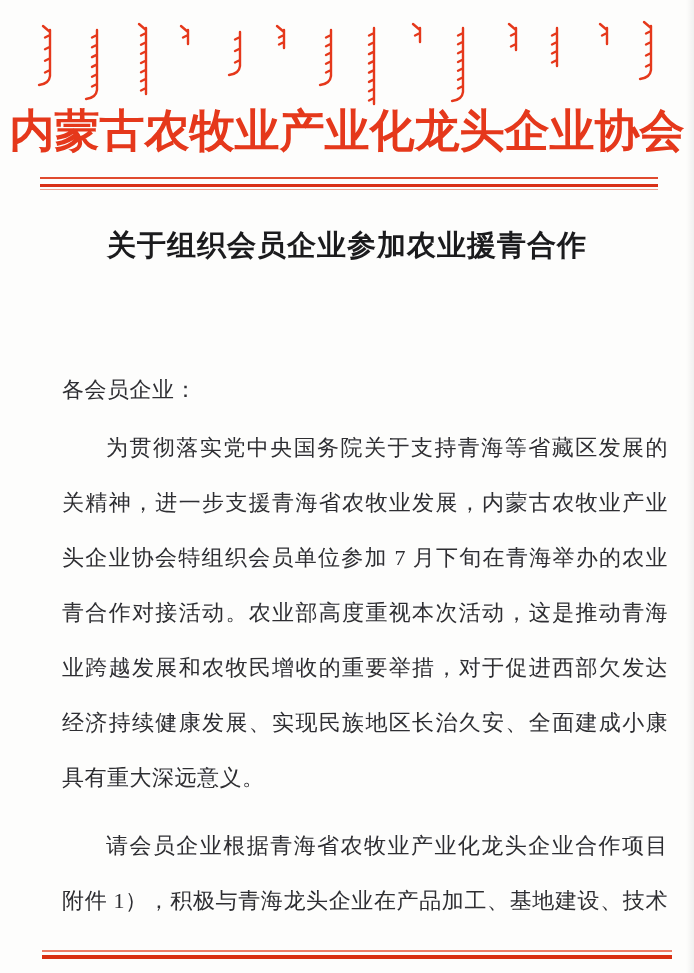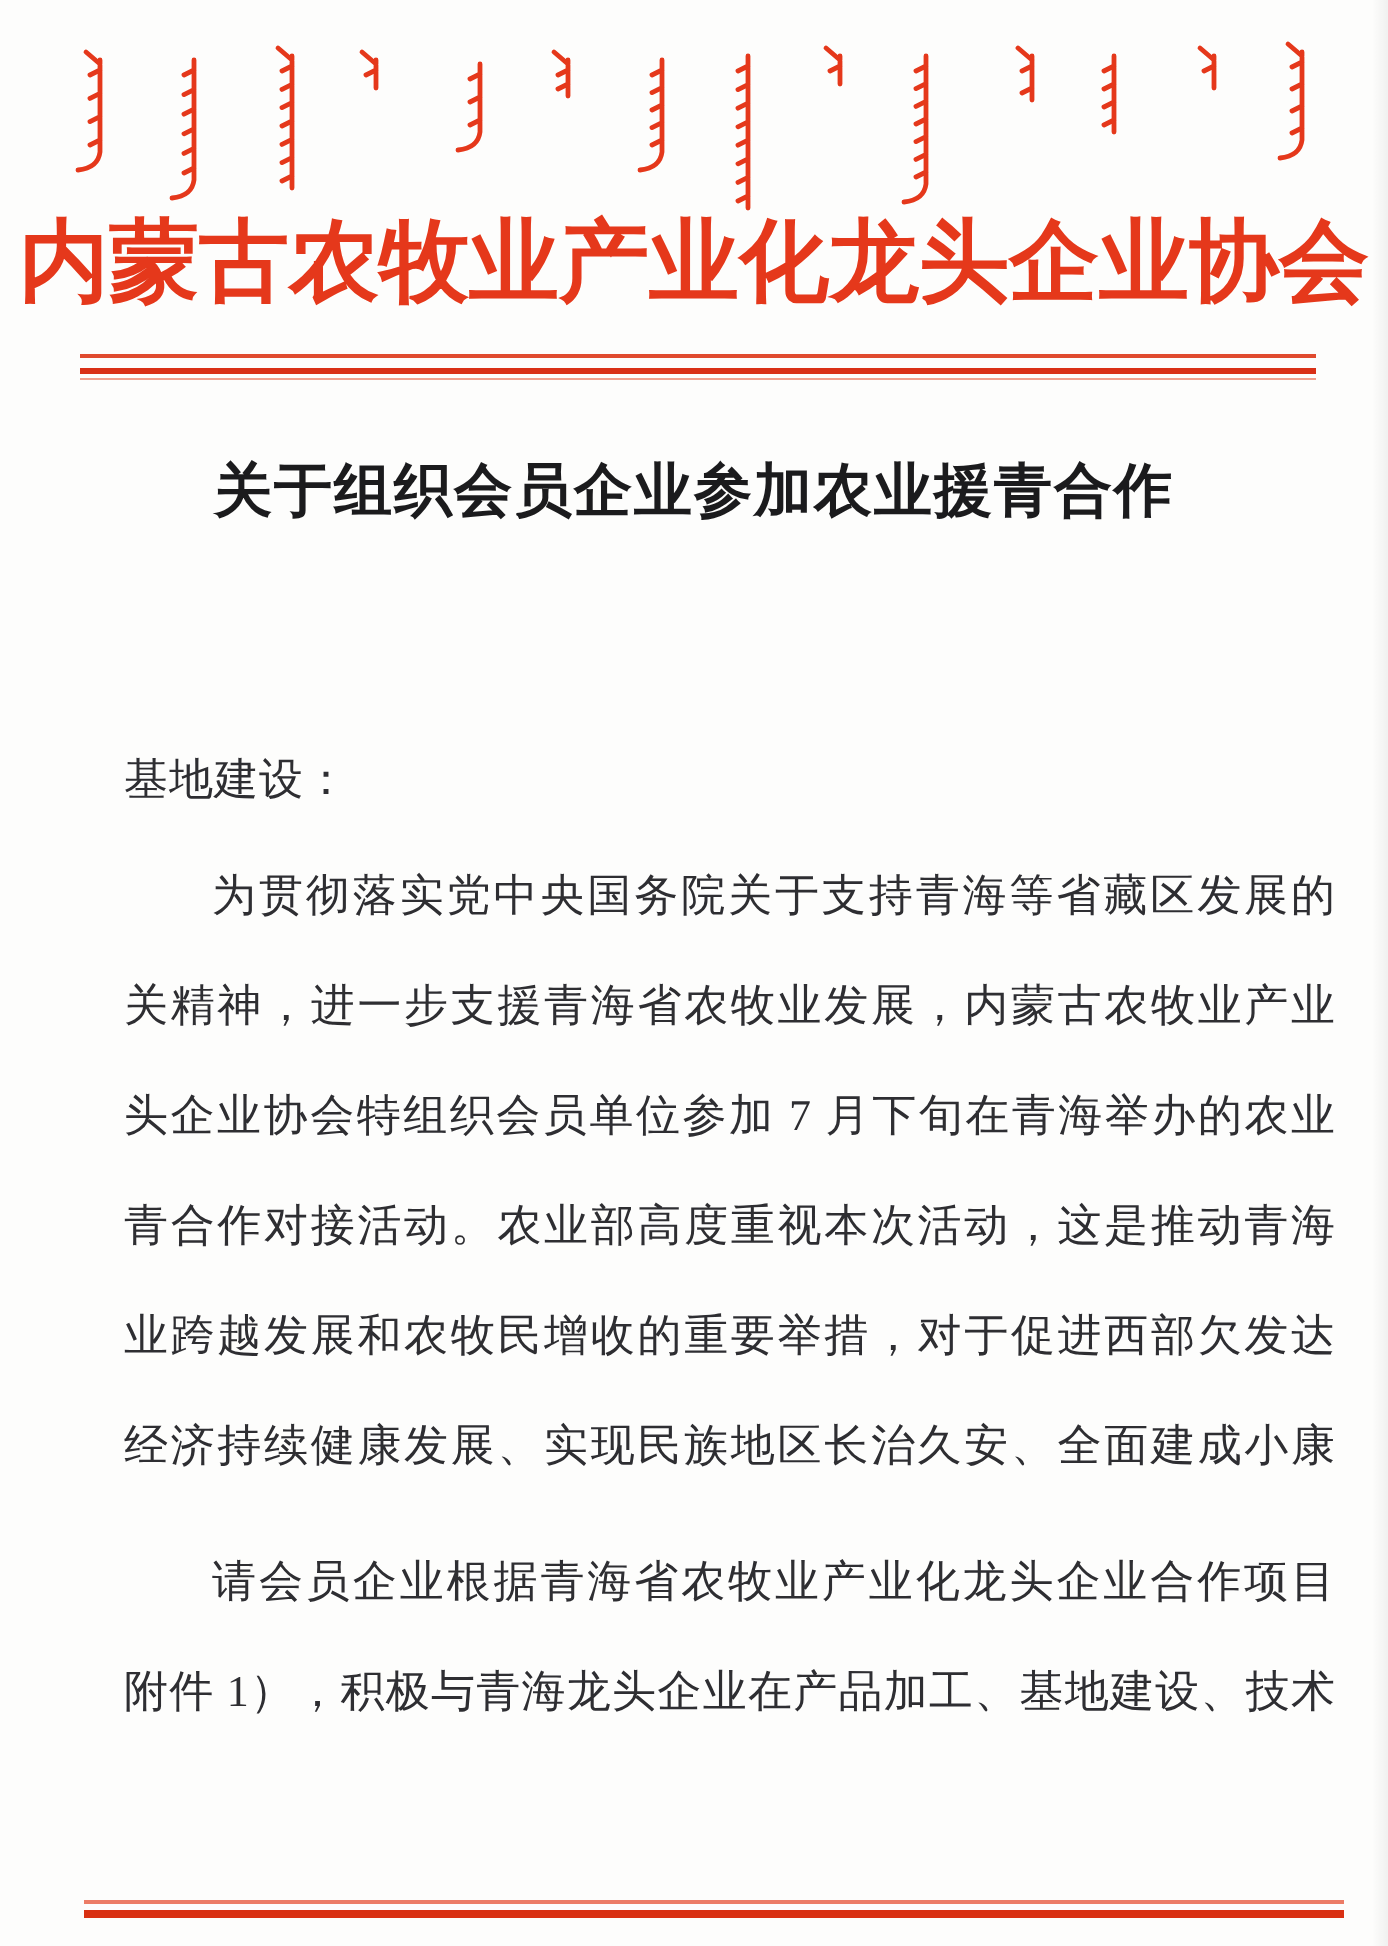--- a/index.html
+++ b/index.html
@@ -91,29 +91,30 @@
 
   <h1 class="org-name">内蒙古农牧业产业化龙头企业协会</h1>
 
   <div class="rule hr1"></div>
   <div class="rule hr2"></div>
   <div class="rule hr3"></div>
 
   <div class="doc-title title1">关于组织会员企业参加农业援青合作</div>
 
 
-  <div class="salutation">基地建设：</div>
+  <div class="salutation">各会员企业：</div>
 
   <div class="body-block" id="body-block">
       <div class="line indent fill">为贯彻落实党中央国务院关于支持青海等省藏区发展的有</div>
       <div class="line fill">关精神，进一步支援青海省农牧业发展，内蒙古农牧业产业化龙</div>
       <div class="line fill">头企业协会特组织会员单位参加 7 月下旬在青海举办的农业援</div>
       <div class="line fill">青合作对接活动。农业部高度重视本次活动，这是推动青海农牧</div>
       <div class="line fill">业跨越发展和农牧民增收的重要举措，对于促进西部欠发达地区</div>
       <div class="line fill">经济持续健康发展、实现民族地区长治久安、全面建成小康社会</div>
+      <div class="line">具有重大深远意义。</div>
       <div class="line indent fill para-start">请会员企业根据青海省农牧业产业化龙头企业合作项目（见</div>
       <div class="line fill">附件 1），积极与青海龙头企业在产品加工、基地建设、技术对</div>
     </div>
 
   <div class="brule brthin"></div>
   <div class="brule brthick"></div>
 
 </div>
 
 </body></html>

